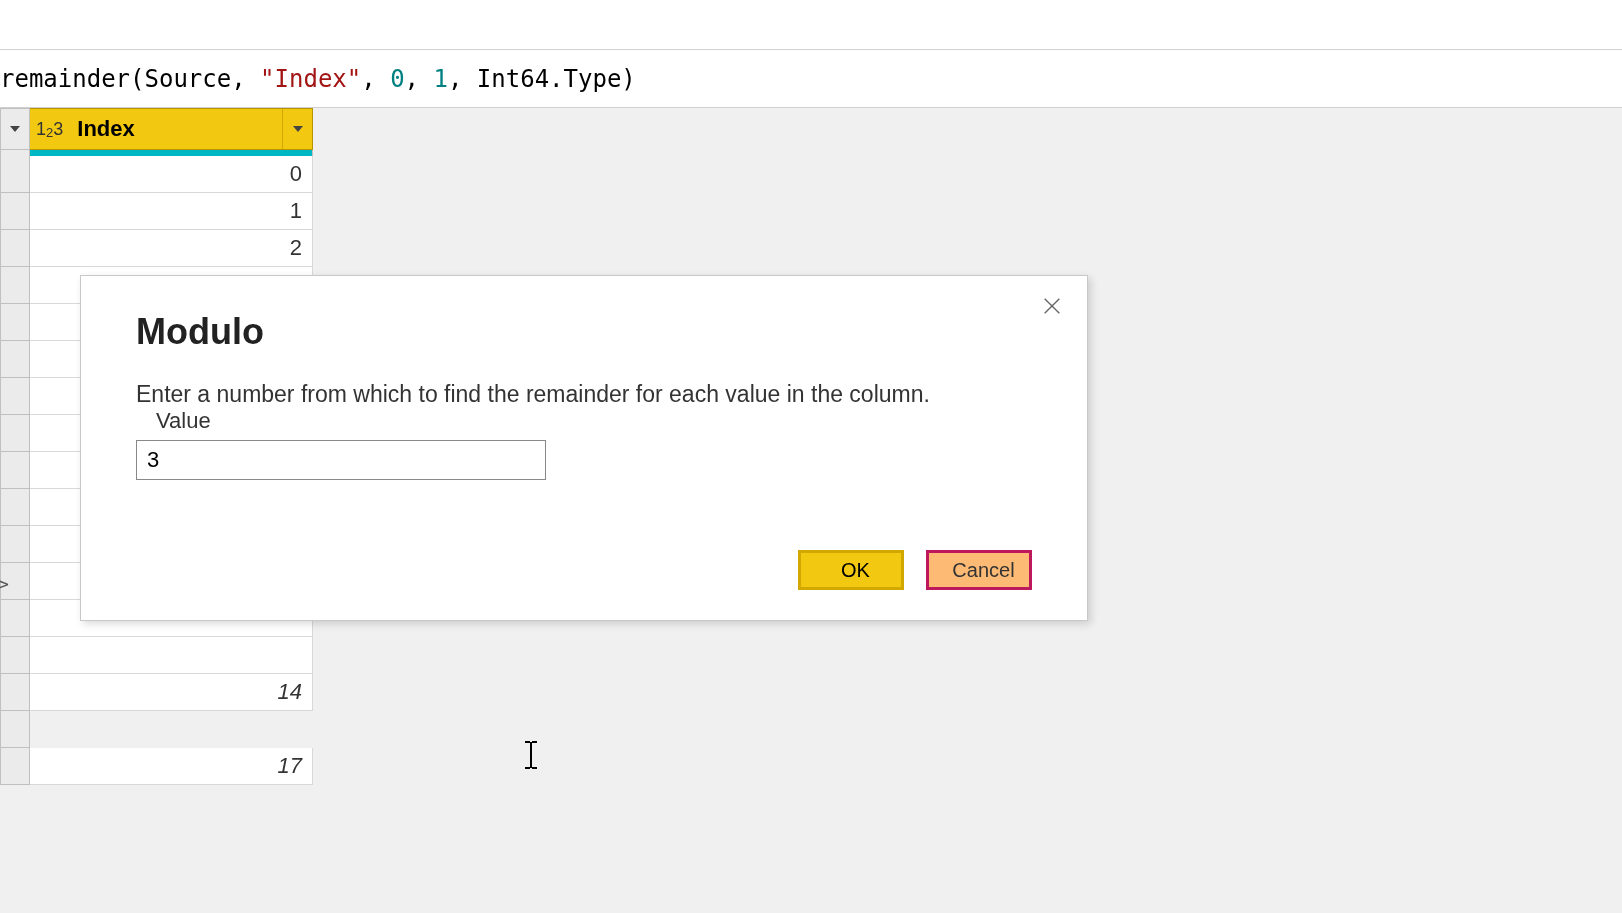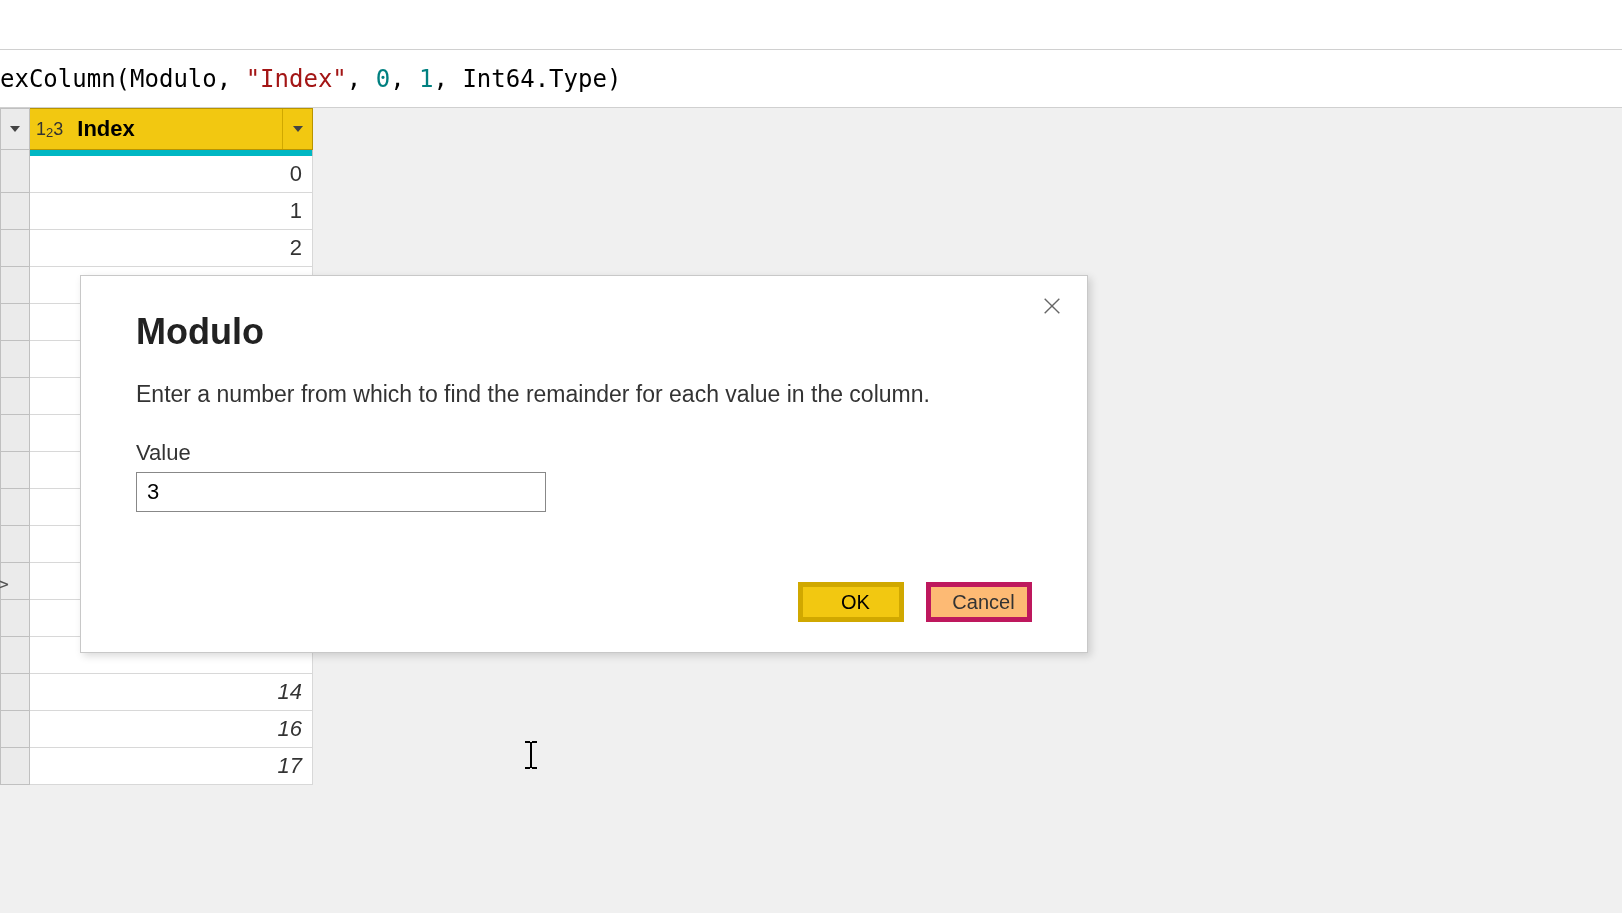--- a/index.html
+++ b/index.html
@@ -205,27 +205,27 @@
     .dialog-title {
       font-size: 36px;
       font-weight: 600;
       color: #222;
       margin-bottom: 28px;
     }
     
     .dialog-description {
       font-size: 23px;
       color: #333;
-      margin-bottom: 32px;
     }
     
     .field-label {
       font-size: 22px;
       color: #333;
       margin-bottom: 6px;
+      margin-left: 20px;
     }
     
     .value-input {
       width: 410px;
       height: 40px;
       border: 1px solid #888;
       padding: 0 10px;
       font-size: 22px;
       font-family: inherit;
       outline: none;
@@ -237,21 +237,21 @@
       gap: 22px;
       margin-top: 70px;
     }
     
     .btn {
       width: 106px;
       height: 40px;
       font-size: 20px;
       font-family: inherit;
       cursor: pointer;
-      border: 5px solid #be185d;
+      border: 3px solid #be185d;
       display: flex;
       align-items: center;
       justify-content: center;
       padding-left: 9px;
     }
     
     .btn-primary {
       background: #f2c811;
       border-color: #d0a800;
       color: #000;
@@ -271,21 +271,21 @@
       pointer-events: none;
     }
   </style>
 </head>
 <body>
 
 <div class="top-bar"></div>
 
 <div class="formula-bar">
   <span class="formula-text">
-    <span class="formula-black">exColumn(Modulo, </span><span class="formula-red">"Index"</span><span class="formula-black">, </span><span class="formula-teal">0</span><span class="formula-black">, </span><span class="formula-teal">1</span><span class="formula-black">, Int64.Type)</span>
+    <span class="formula-black">remainder(Source, </span><span class="formula-red">"Index"</span><span class="formula-black">, </span><span class="formula-teal">0</span><span class="formula-black">, </span><span class="formula-teal">1</span><span class="formula-black">, Int64.Type)</span>
   </span>
 </div>
 
 <div class="grid-area">
   <div class="column-header-row">
     <div class="row-header-dropdown">
       <div class="dropdown-arrow"></div>
     </div>
     <div class="column-header">
       <div class="type-icon">
@@ -362,21 +362,20 @@
       <div class="row-number-cell"></div>
       <div class="data-cell"></div>
     </div>
 
   <div class="data-row">
     <div class="row-number-cell"></div>
     <div class="data-cell">14</div>
   </div>
   <div class="data-row">
     <div class="row-number-cell"></div>
-    <div class="data-cell">16</div>
   </div>
   <div class="data-row">
     <div class="row-number-cell"></div>
     <div class="data-cell">17</div>
   </div>
 
   <div class="expand-marker">&gt;</div>
 </div>
 
 <div class="dialog">

